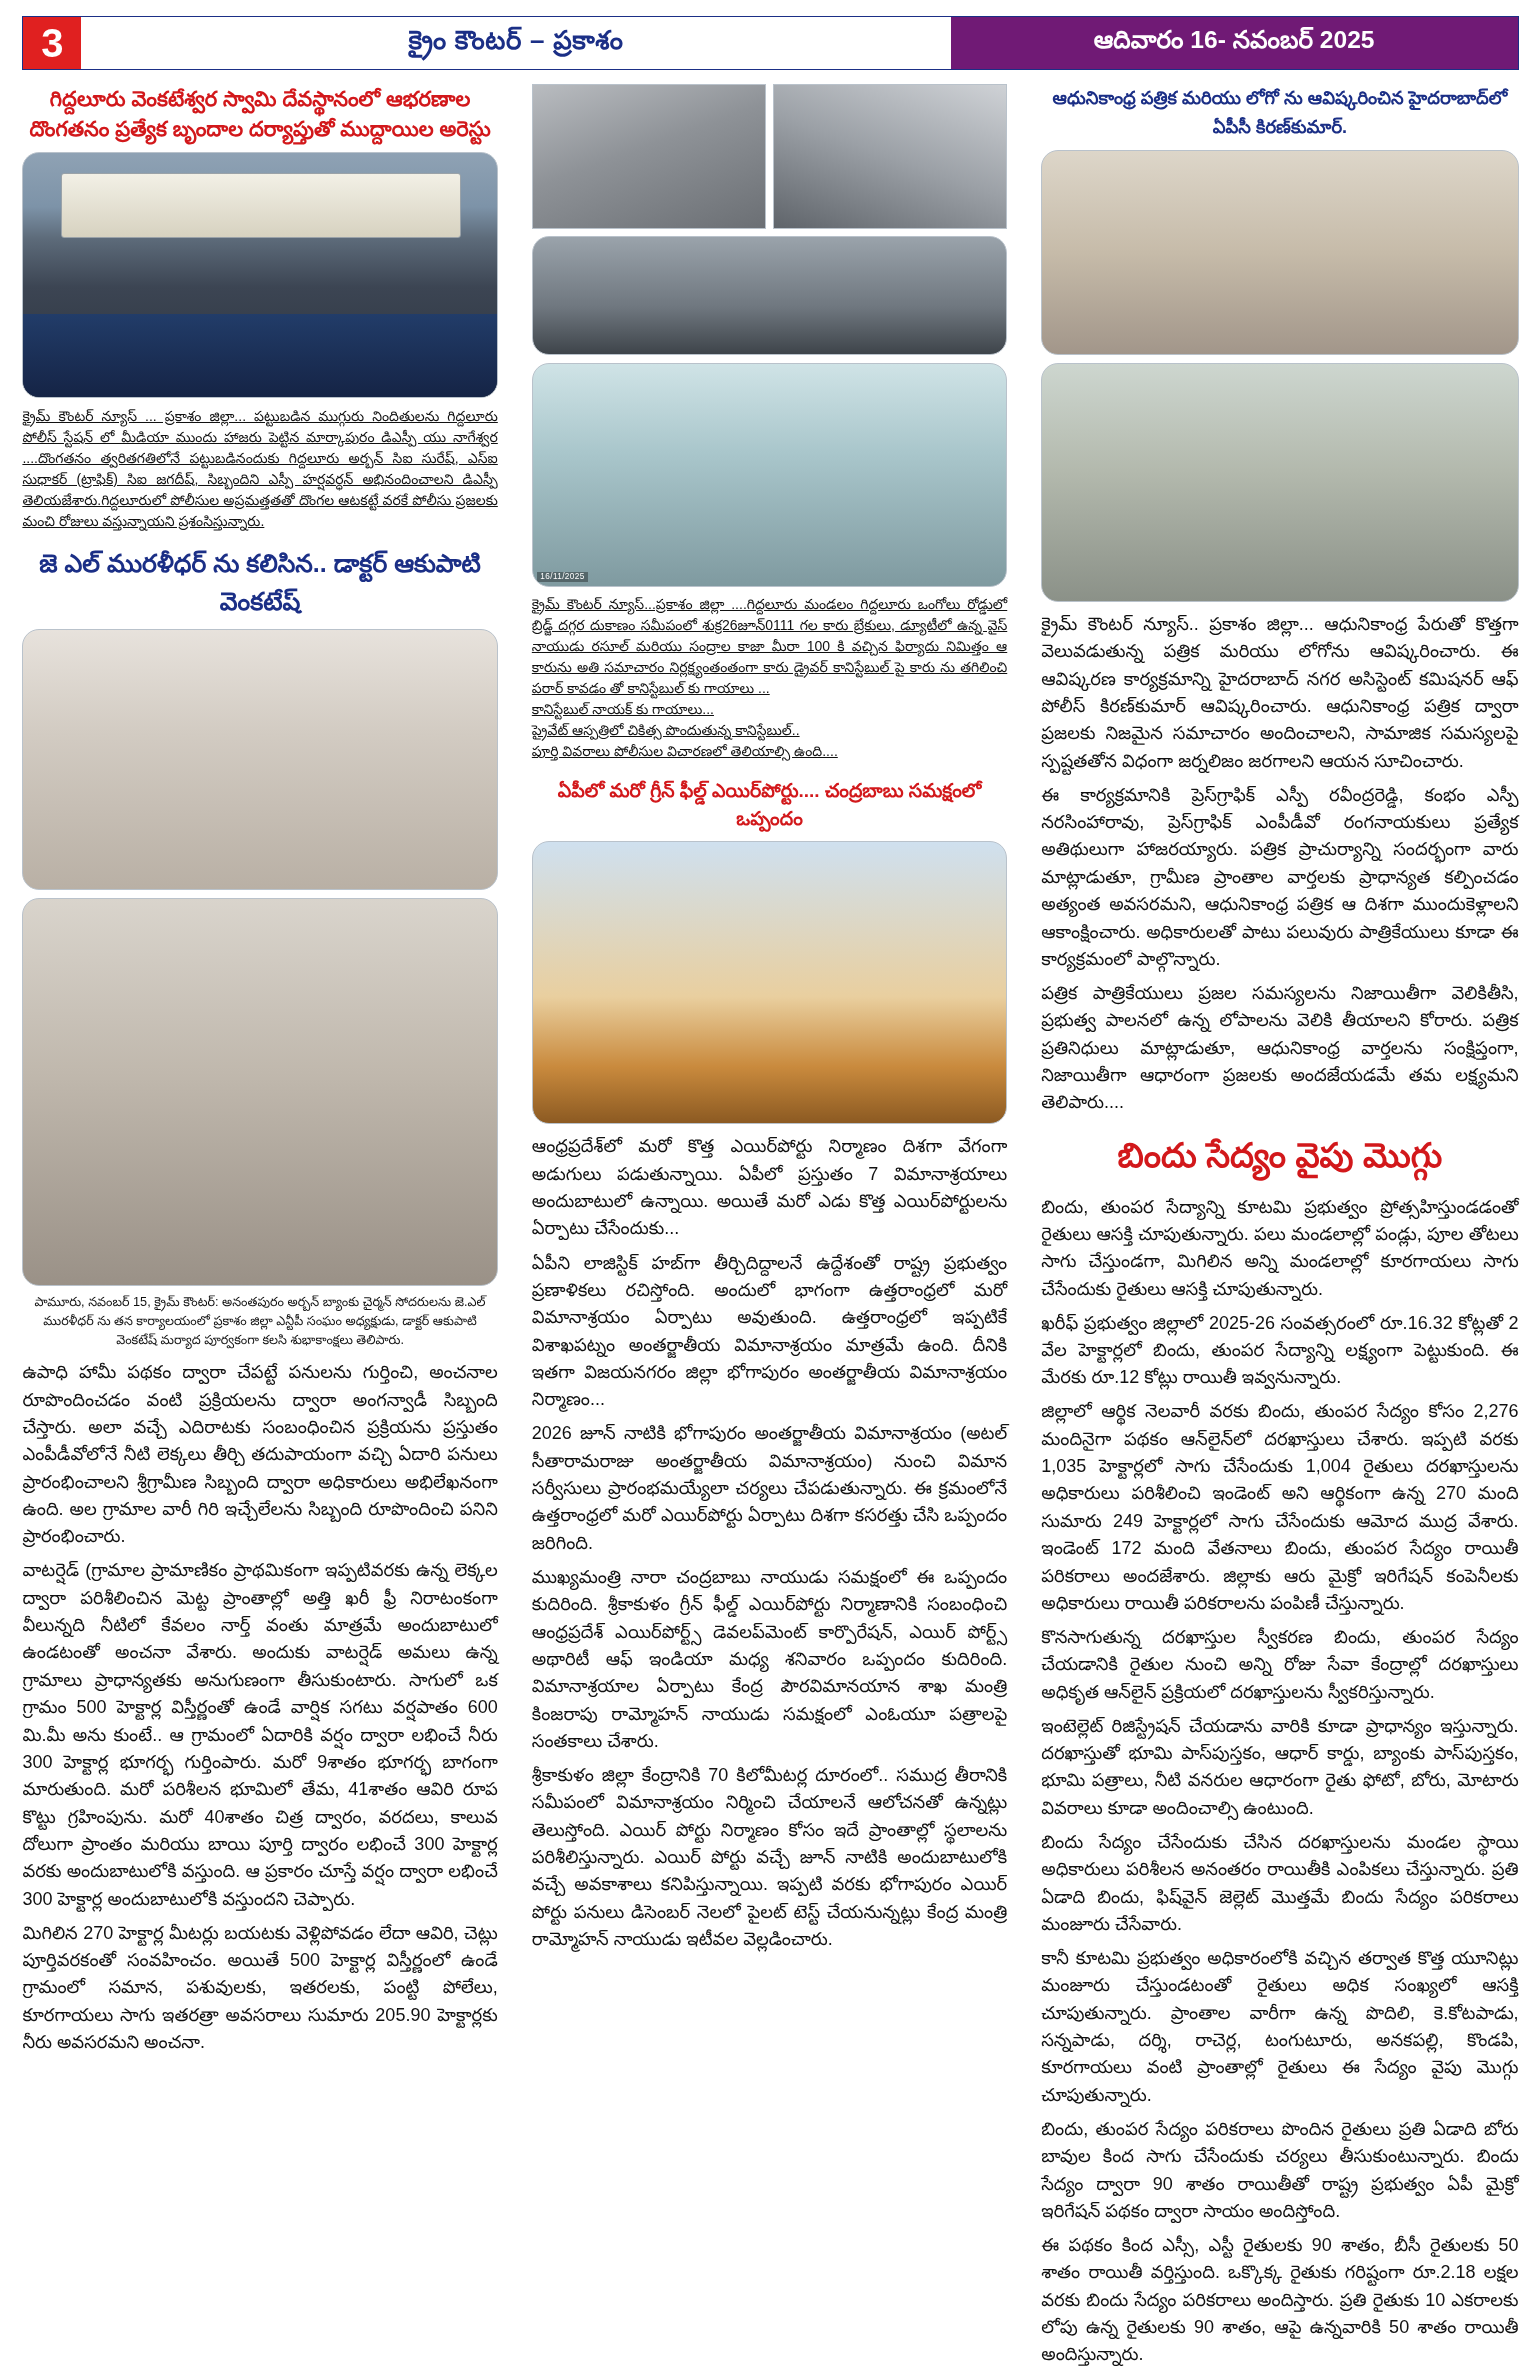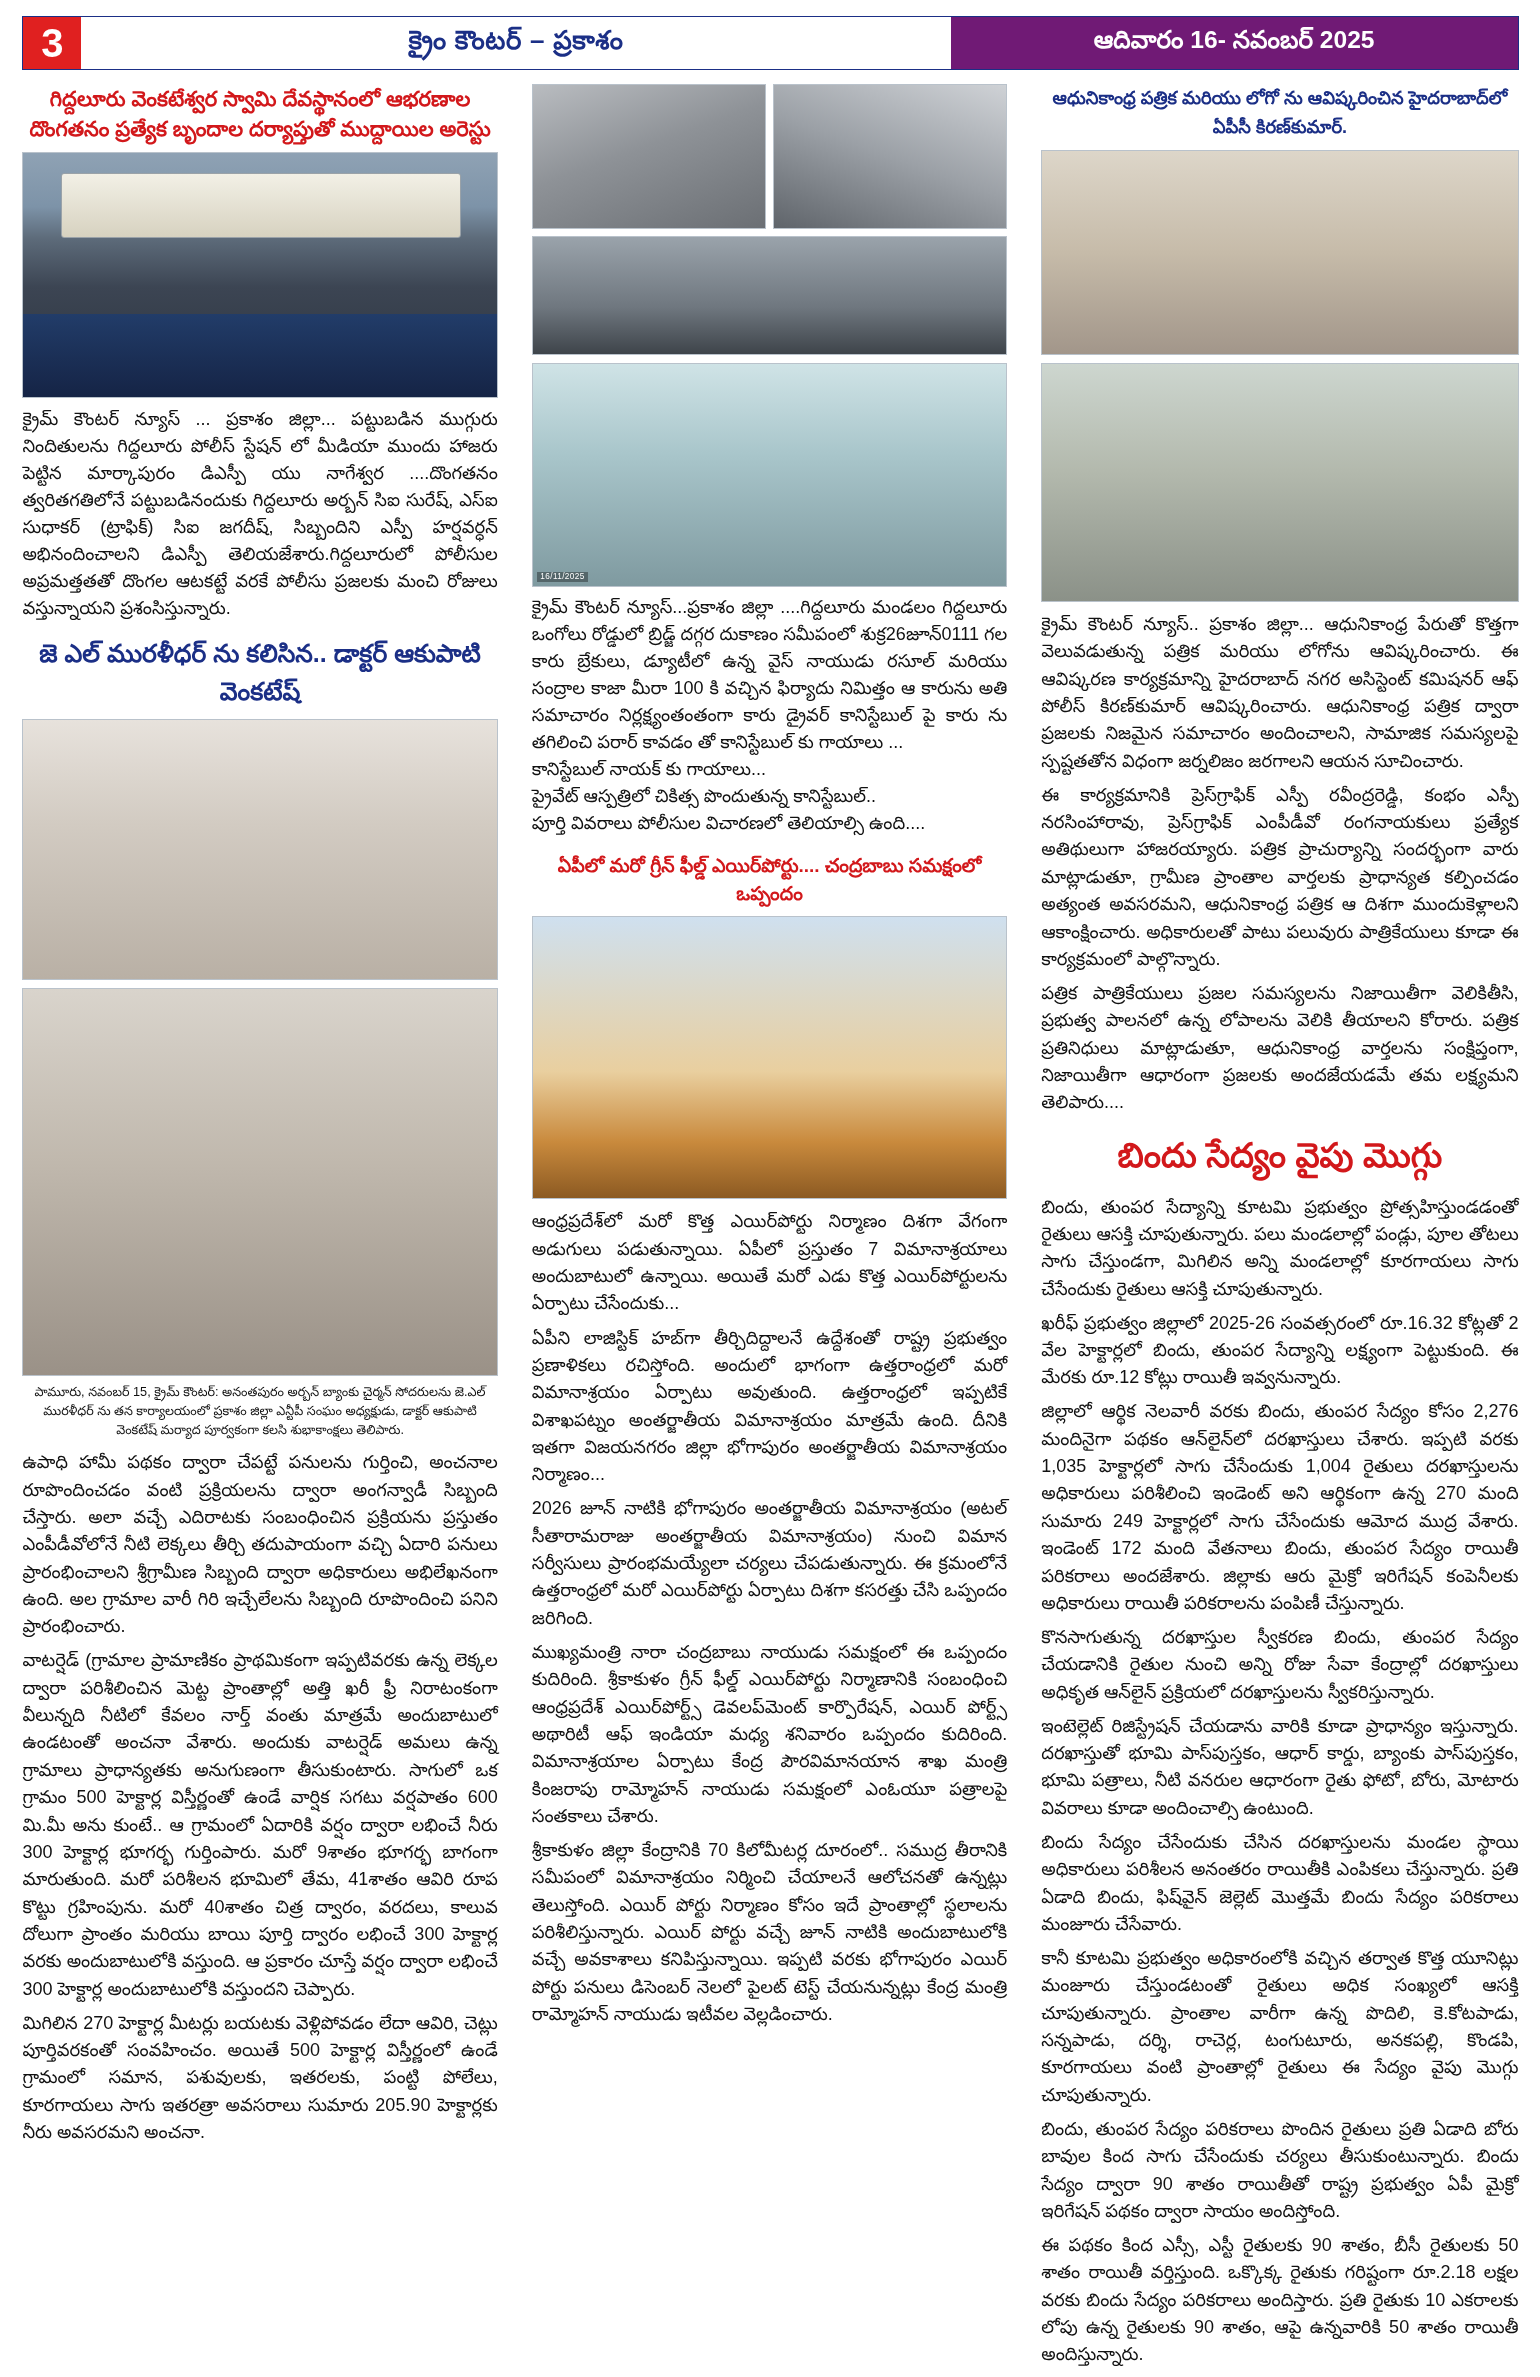--- a/index.html
+++ b/index.html
@@ -170,37 +170,38 @@
     background: linear-gradient(180deg,#cfe0ef 0%,#e9cf9f 55%,#c98a3d 80%,#8c5a22 100%);
   }
   .ph-open1 { height: 205px; background: linear-gradient(180deg,#ddd6c9 0%,#c6bba9 50%,#a2968a 100%); }
   .ph-open2 { height: 239px; background: linear-gradient(180deg,#cdd6cf 0%,#b3b9ad 45%,#8b9188 100%); }
 
   .photo-grid-2 {
     display: flex;
     gap: 7.5px;
   }
   .photo-grid-2 > div { flex: 1; }
-  .photo-row { margin-bottom: 7.5px; }
+  .photo-row { margin-bottom: 7.5px; border-radius: 17px; }
 
   
   .body-text {
     font-size: 18px;
     line-height: 1.52;
     color: #111111;
     text-align: justify;
     margin-top: 9px;
   }
   .body-text p { margin-bottom: 6.7px; }
   .caption {
-    font-size: 18px;
+    font-size: 14px;
     line-height: 1.5;
     color: #111111;
     text-align: justify;
     margin-top: 1px;
+    text-decoration: underline;
   }
   .caption-center {
     font-size: 12.7px;
     line-height: 1.5;
     color: #111111;
     text-align: center;
     margin-top: 7.5px;
   }
 
   

